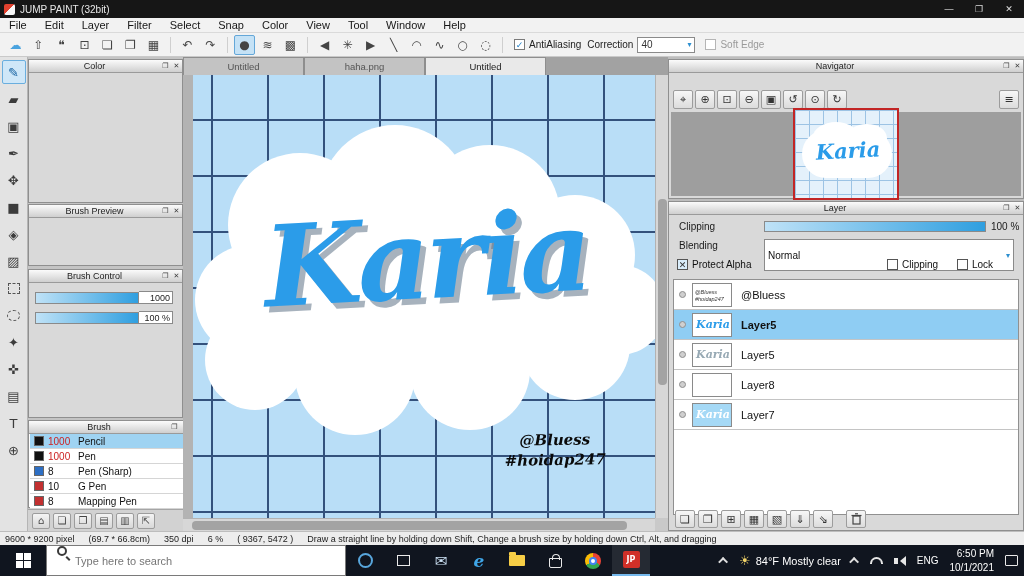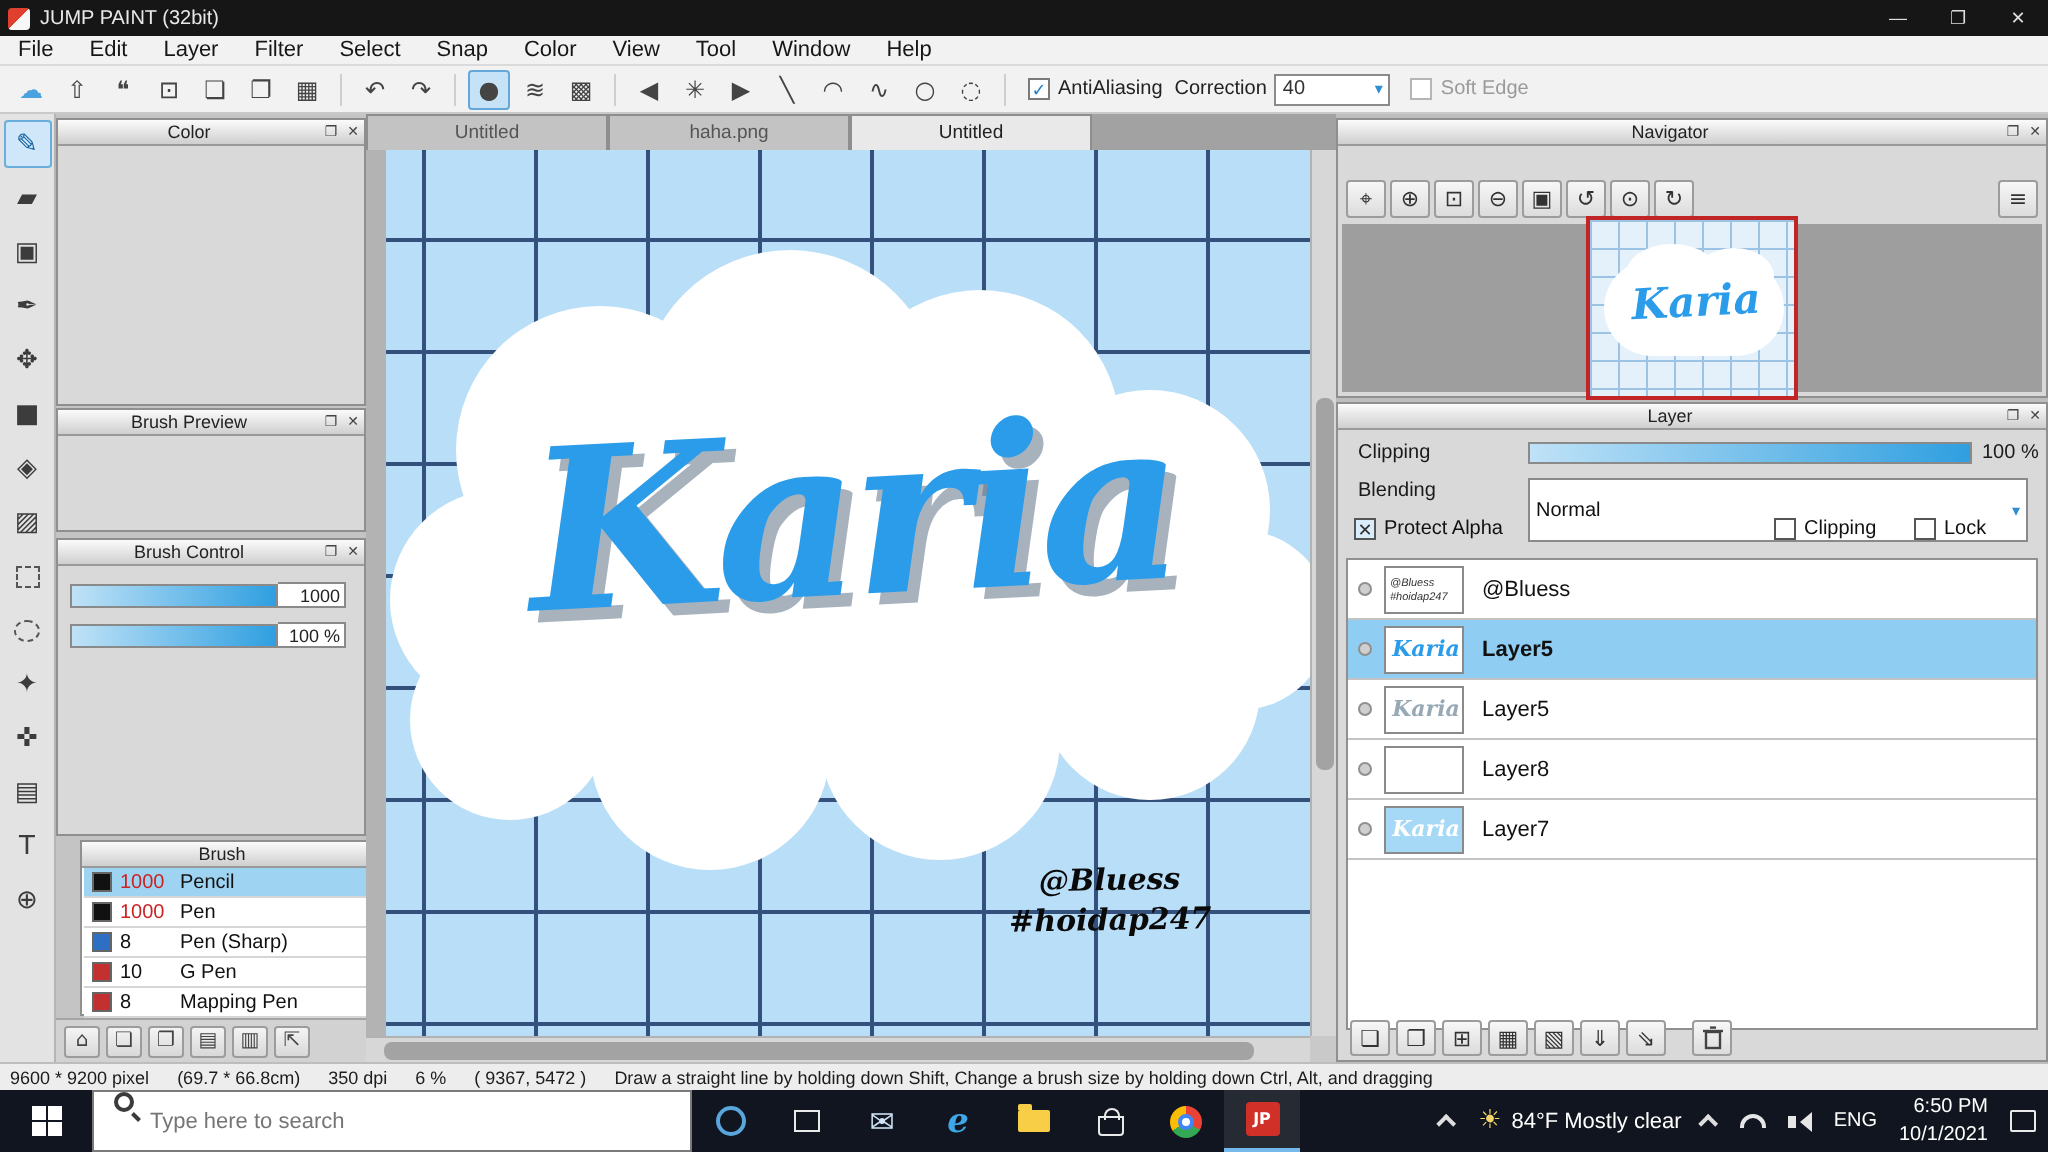--- a/index.html
+++ b/index.html
@@ -298,21 +298,21 @@
             <span class="slider-track"></span>
             <span class="slider-val">1000</span>
           </div>
           <div class="slider-row" style="top:28px;">
             <span class="slider-track"></span>
             <span class="slider-val">100 %</span>
           </div>
         </div>
       </div>
 
-      <div class="panel" style="left:12px; top:363px; width:164px; height:88px;">
+      <div class="panel" style="left:0; top:363px; width:164px; height:88px;">
         <div class="phead">
           <span class="ptitle">Brush</span>
           <span class="pbtn">❐</span>
           <span class="pbtn">✕</span>
         </div>
         <div class="pbody" style="background:#fff;">
           <div class="brush-row sel" style="top:0px;">
             <span class="brush-swatch" style="background:#111;"></span>
             <span class="brush-size red">1000</span>
             <span>Pencil</span>

